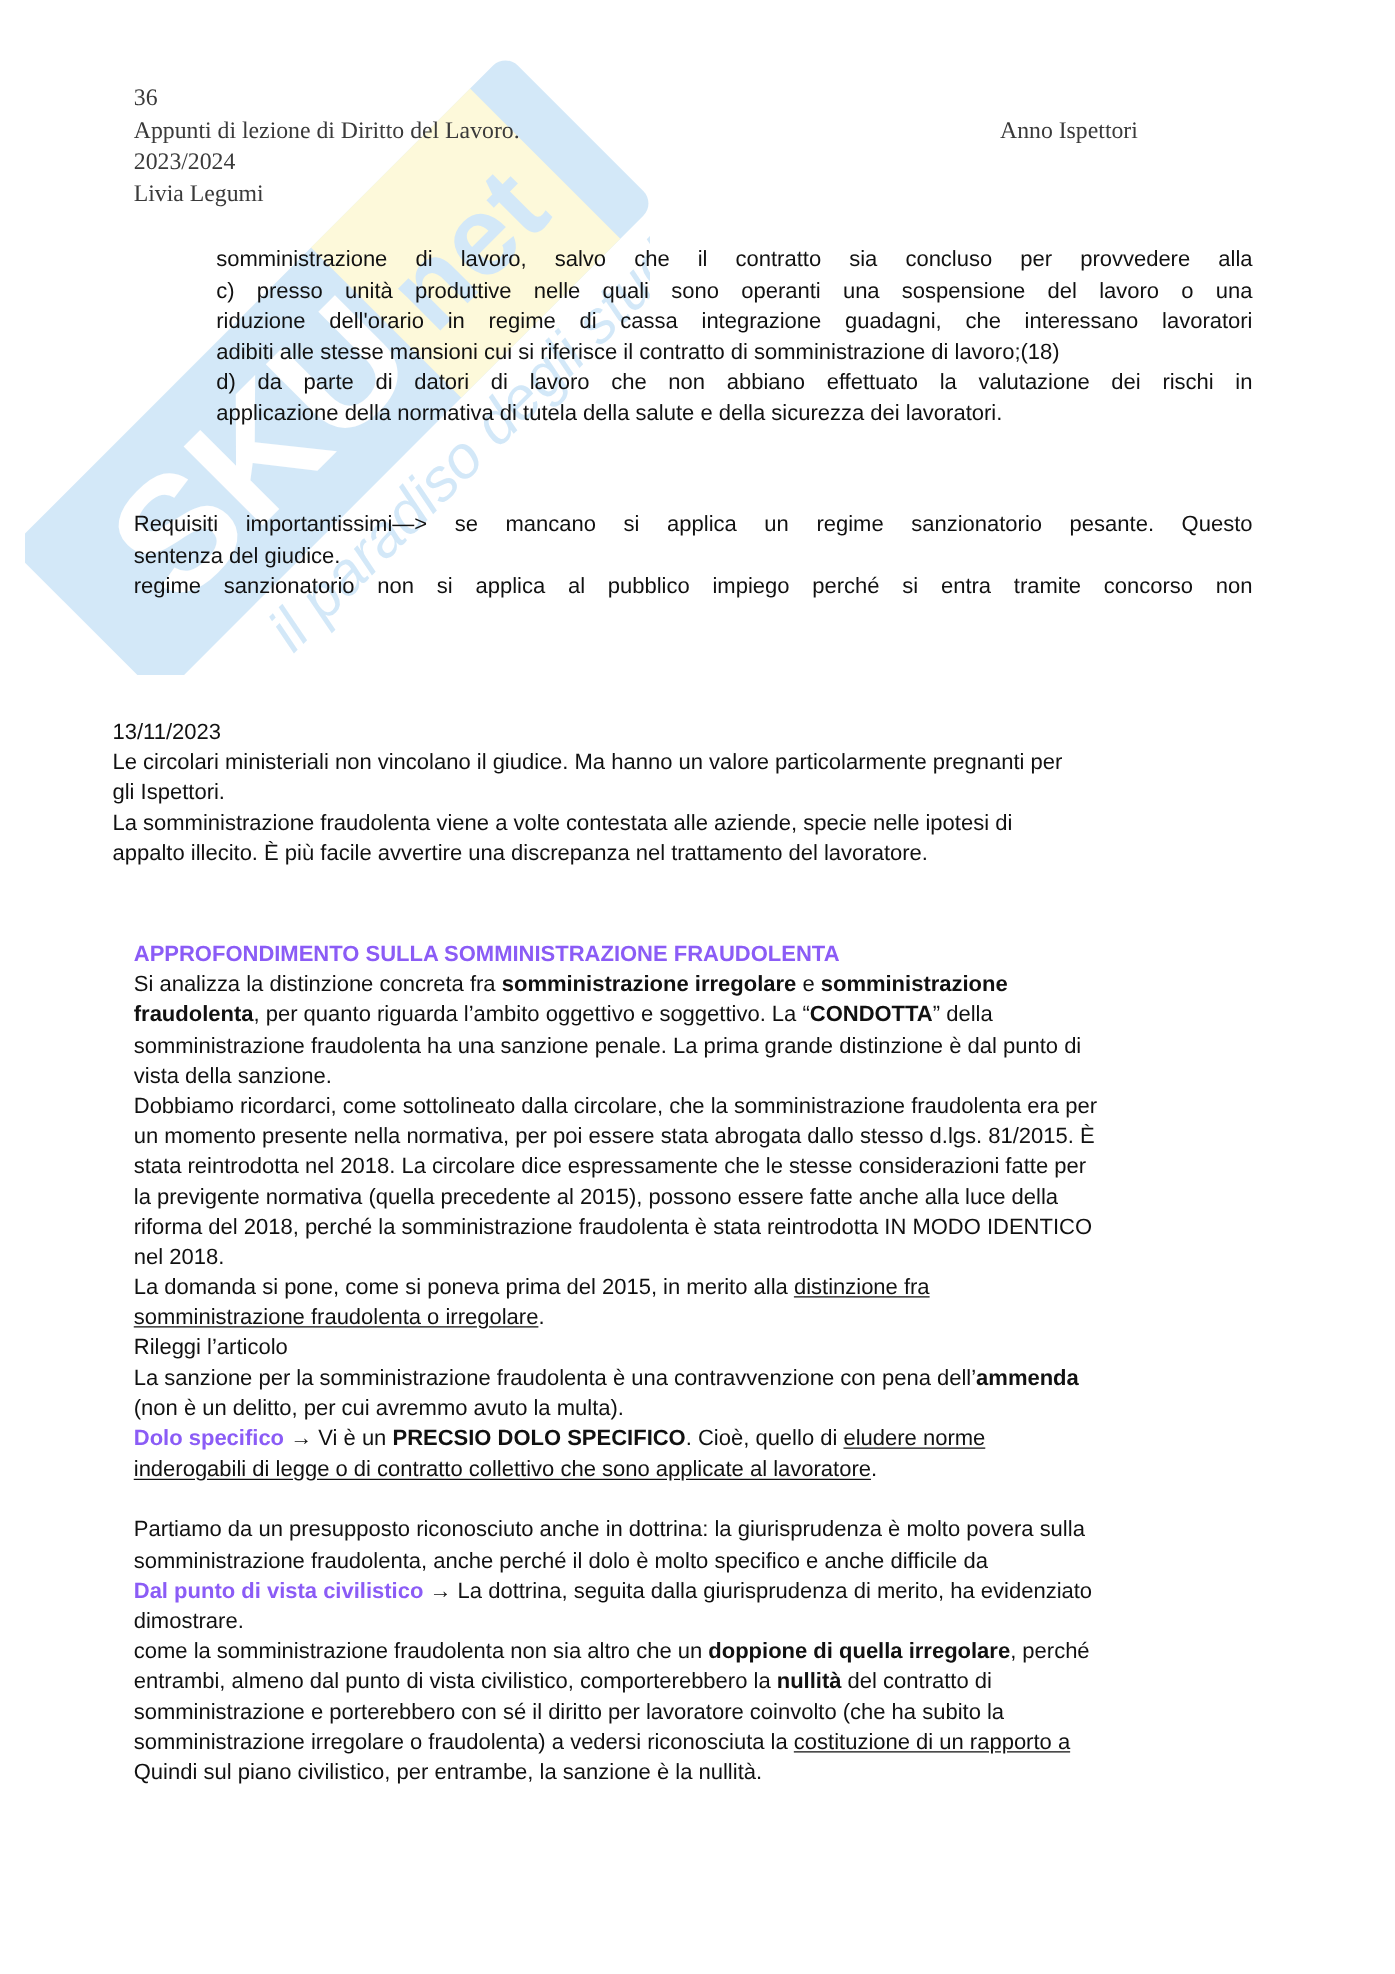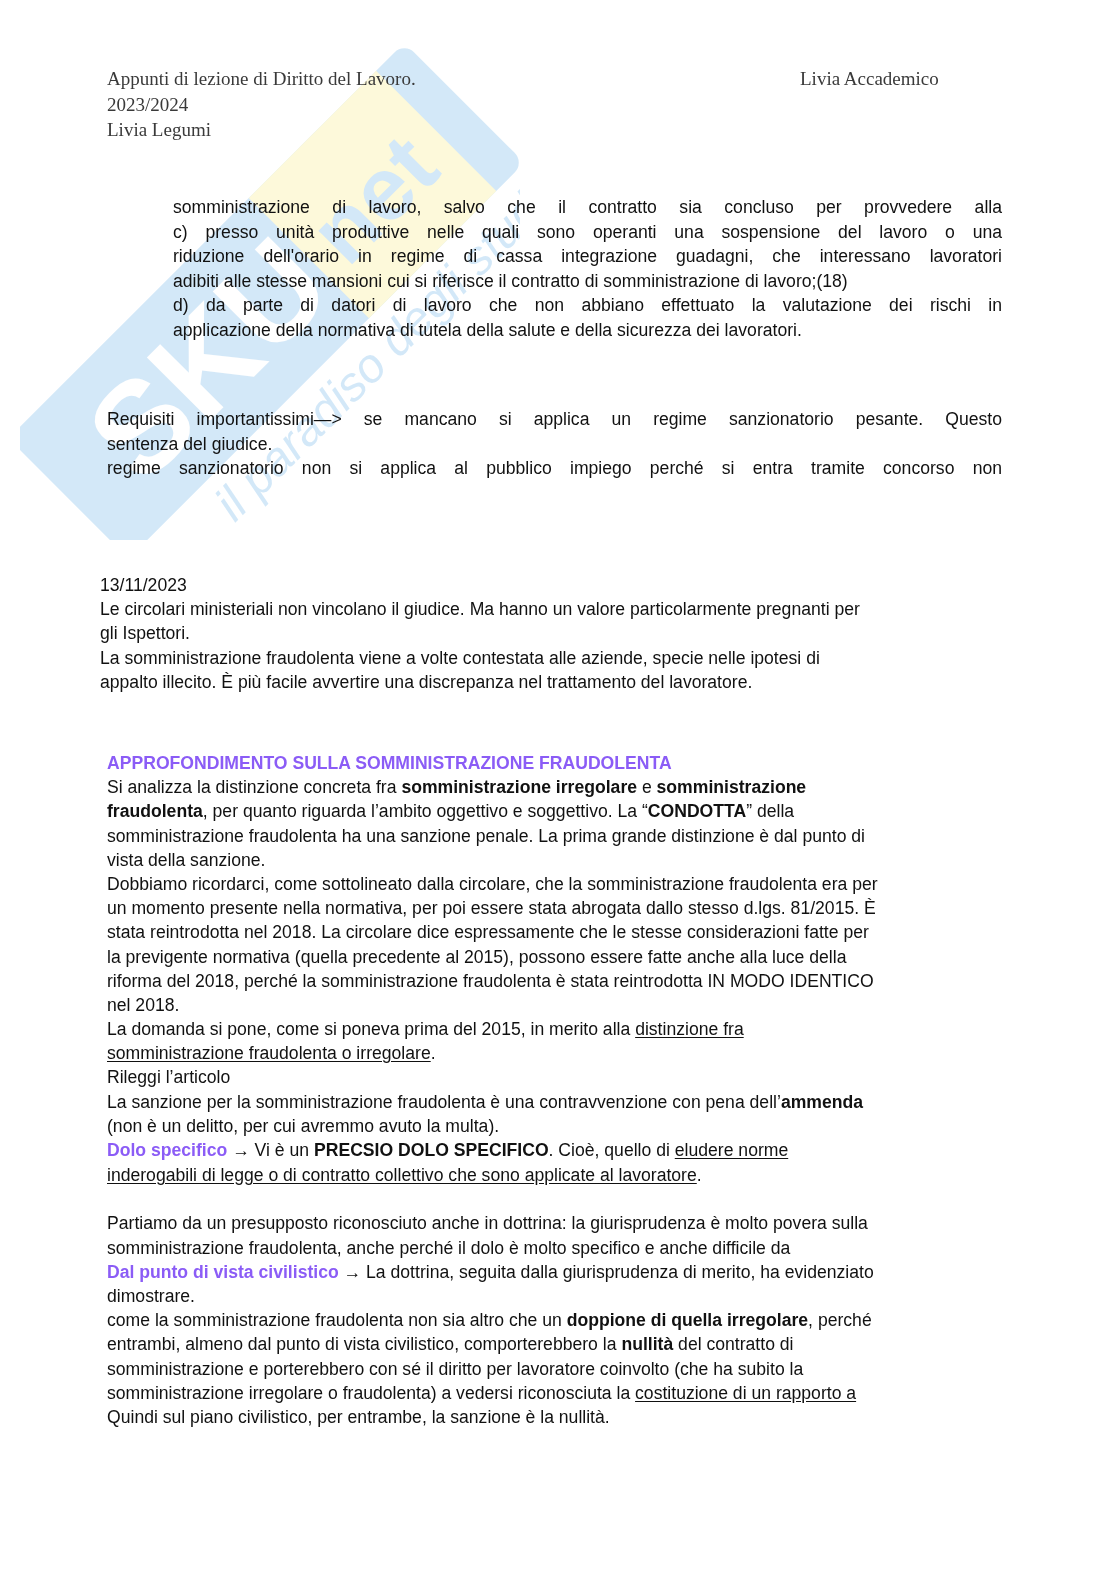--- a/index.html
+++ b/index.html
@@ -33,44 +33,45 @@
     <g opacity="0.22" transform="rotate(-45 250 250)">
       <rect x="-40" y="170" width="560" height="170" rx="14" fill="#3d9ae0"></rect>
       <rect x="300" y="170" width="180" height="170" fill="#f7e65a"></rect>
       <text x="20" y="300" font-family="Liberation Sans, sans-serif" font-weight="bold" font-size="130" fill="#ffffff">SKU</text>
       <text x="320" y="290" font-family="Liberation Sans, sans-serif" font-weight="bold" font-size="90" fill="#3d9ae0">net</text>
       <text x="60" y="390" font-family="Liberation Sans, sans-serif" font-style="italic" font-size="48" fill="#3d9ae0">il paradiso degli studenti</text>
     </g>
   </svg>
 
   <div class="header">
+    <div class="row"><span>36</span></div>
     <div class="row">
       <span>Appunti di lezione di Diritto del Lavoro.</span>
-      <span class="right">Livia Accademico</span>
+      <span class="right">Anno Ispettori</span>
     </div>
     <div class="row"><span>2023/2024</span></div>
     <div class="row"><span>Livia Legumi</span></div>
   </div>
 
   <div class="block body-text" style="left:173px; top:195px; width:829px;">
     <span class="jline">somministrazione di lavoro, salvo che il contratto sia concluso per provvedere alla</span>
     <span class="jline">c) presso unità produttive nelle quali sono operanti una sospensione del lavoro o una</span>
     <span class="jline">riduzione dell'orario in regime di cassa integrazione guadagni, che interessano lavoratori</span>
     <span class="jline last">adibiti alle stesse mansioni cui si riferisce il contratto di somministrazione di lavoro;(18)</span>
     <span class="jline">d) da parte di datori di lavoro che non abbiano effettuato la valutazione dei rischi in</span>
     <span class="jline last">applicazione della normativa di tutela della salute e della sicurezza dei lavoratori.</span>
   </div>
 
   <div class="block body-text" style="left:107px; top:407px; width:895px;">
     <span class="jline">Requisiti importantissimi—&gt; se mancano si applica un regime sanzionatorio pesante. Questo</span>
     <span class="jline last">sentenza del giudice.</span>
     <span class="jline">regime sanzionatorio non si applica al pubblico impiego perché si entra tramite concorso non</span>
   </div>
 
-  <div class="block body-text" style="left:100px; top:573px; width:900px;">
+  <div class="block body-text" style="left:90px; top:573px; width:900px;">
     <span class="line">13/11/2023</span>
     <span class="line">Le circolari ministeriali non vincolano il giudice. Ma hanno un valore particolarmente pregnanti per</span>
     <span class="line">gli Ispettori.</span>
     <span class="line">La somministrazione fraudolenta viene a volte contestata alle aziende, specie nelle ipotesi di</span>
     <span class="line">appalto illecito. È più facile avvertire una discrepanza nel trattamento del lavoratore.</span>
   </div>
 
   <div class="block body-text" style="left:107px; top:714px; width:905px;">
     <span class="line red">APPROFONDIMENTO SULLA SOMMINISTRAZIONE FRAUDOLENTA</span>
 

